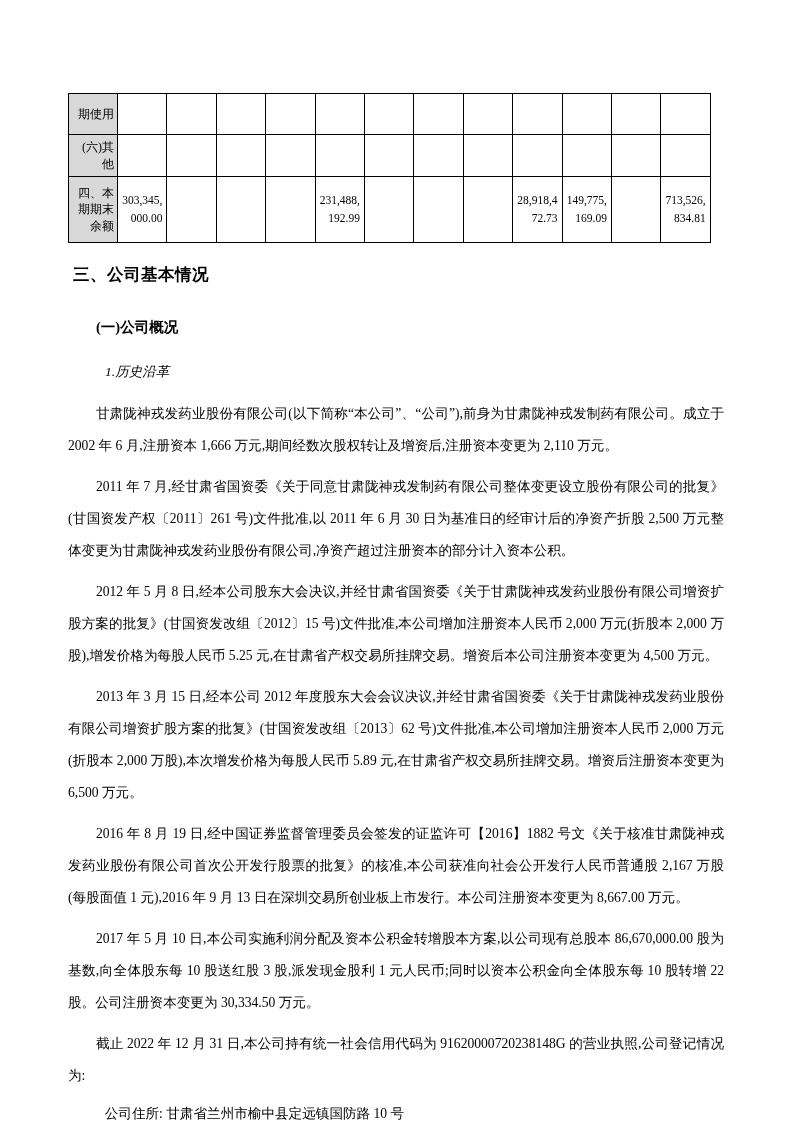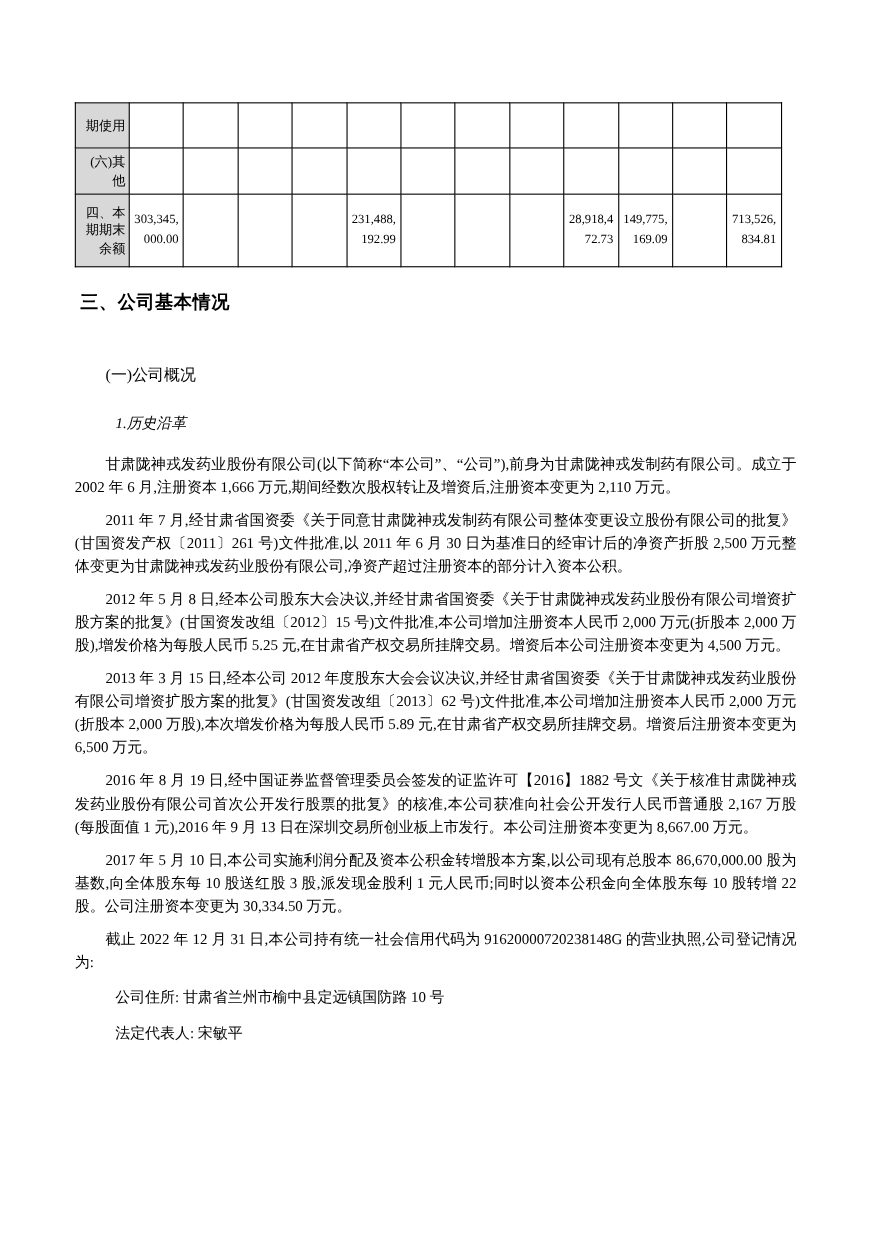--- a/index.html
+++ b/index.html
@@ -46,33 +46,33 @@
   tr.r1 td { height: 41px; }
   tr.r2 td { height: 42px; }
   tr.r3 td { height: 66px; margin-left: 20px; }
 
   
   h1.sec {
     font-size: 16.5px; font-weight: bold;
     margin: 21px 0 0 5px; letter-spacing: 0.5px;
   }
   h2.subsec {
-    font-size: 14.5px; font-weight: normal;
-    margin: 45px 0 0 28px;
+    font-size: 14.5px; font-weight: bold;
+    margin: 32px 0 0 28px;
   }
   h3.subsubsec {
     font-size: 13.5px; font-weight: normal;
     margin: 26px 0 0 37px;
     font-style: italic;
   }
 
   
   p.body-para {
     font-size: 13.6px;
-    line-height: 21px;
+    line-height: 32px;
     text-align: justify;
     text-indent: 2.05em;
     margin: 9px 0 0 0;
     width: 656px;
   }
   p.first-para { margin-top: 17px; }
   p.reg-line {
     font-size: 13.6px;
     line-height: 23.6px;
     margin: 9.5px 0 0 0;

